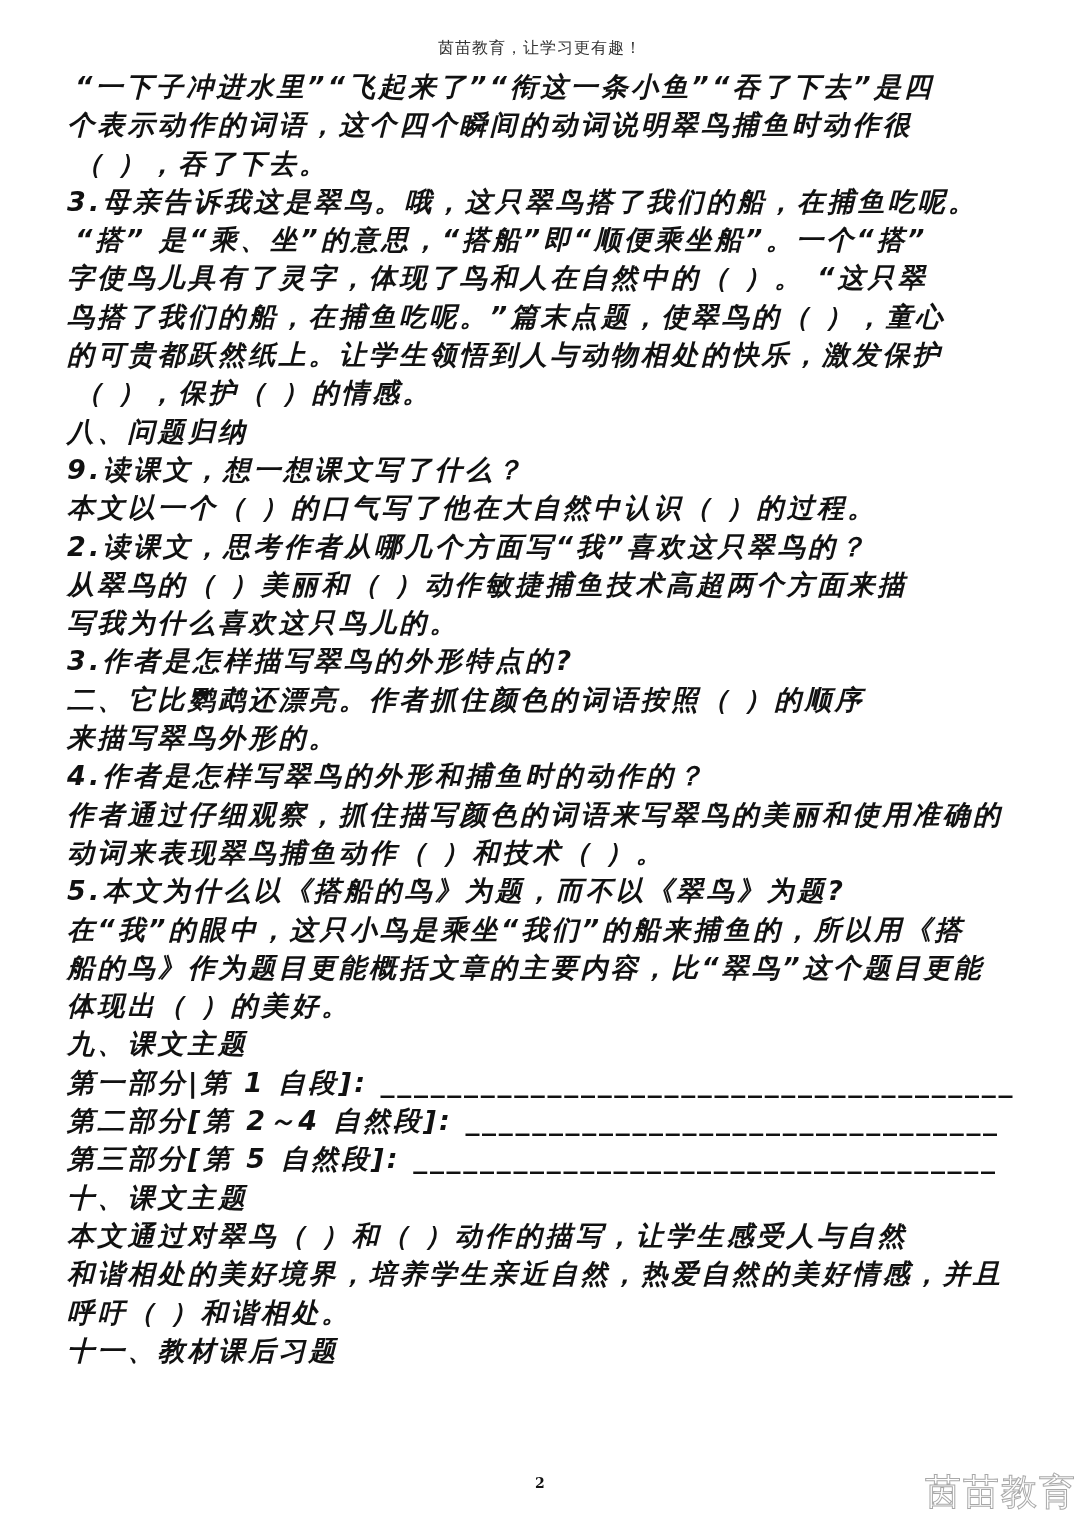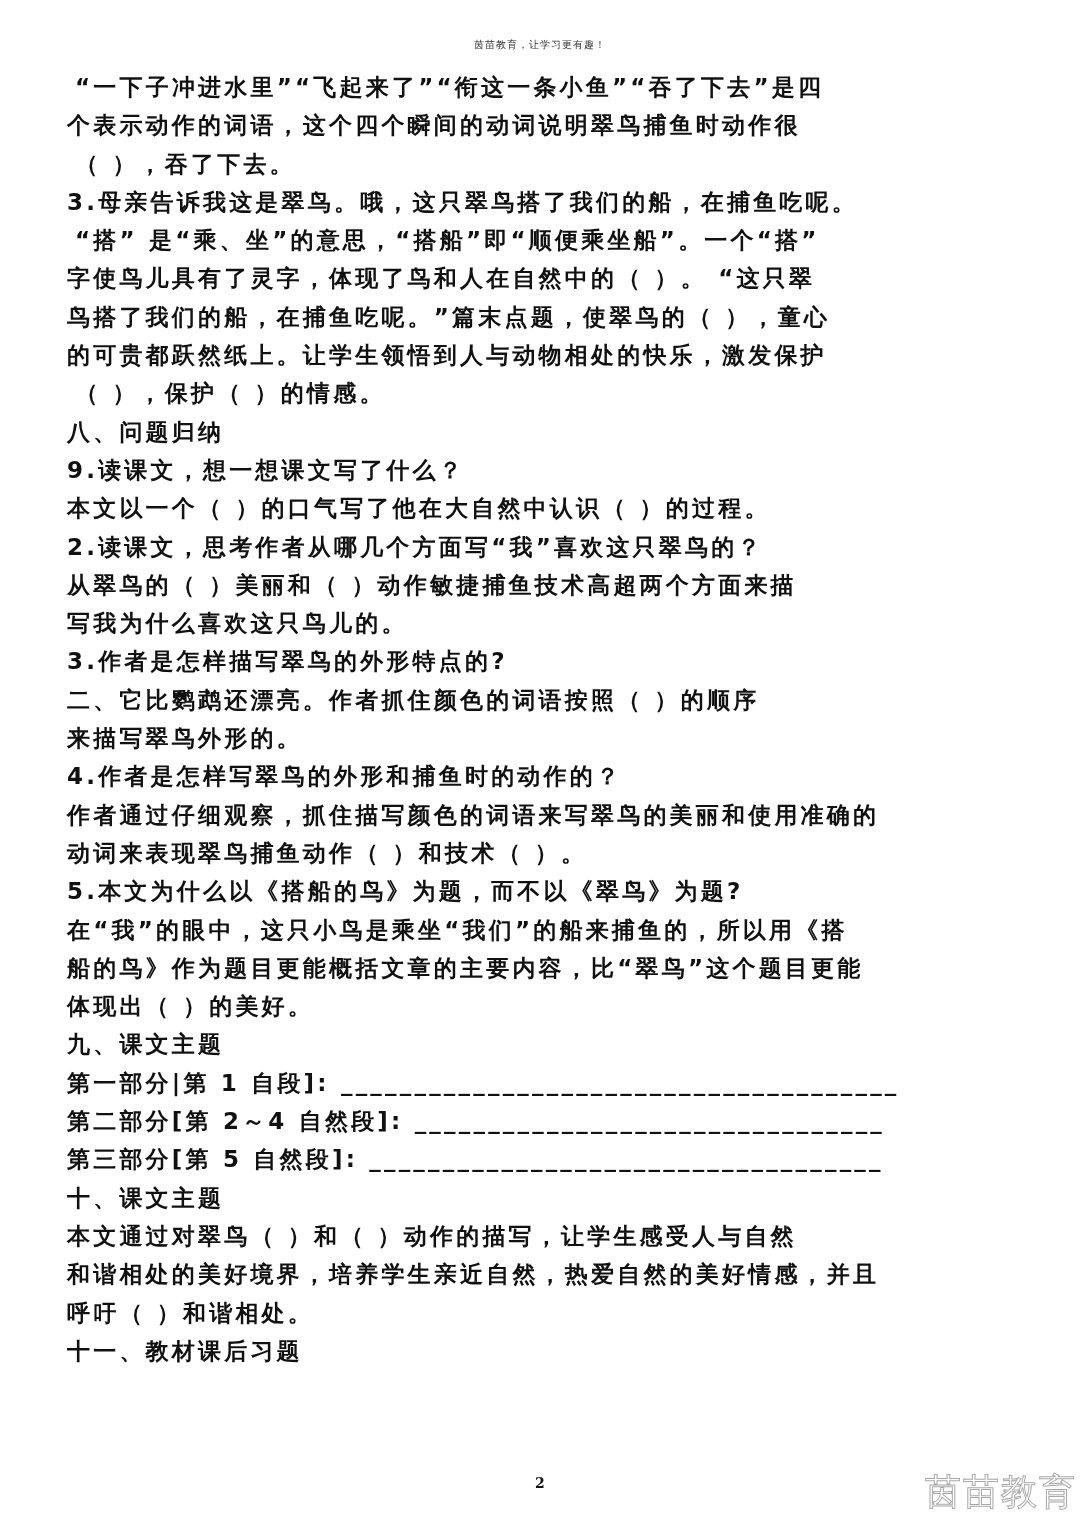--- a/index.html
+++ b/index.html
@@ -3,29 +3,29 @@
   <meta charset="utf-8">
   <style>
     html, body { margin: 0; padding: 0; background: #ffffff; }
     body {
       width: 1080px; height: 1527px; position: relative; overflow: hidden;
       font-family: "DejaVu Sans", "Liberation Sans", sans-serif;
       color: #111111;
     }
     .header {
       position: absolute; top: 38px; left: 0; width: 1080px;
-      text-align: center; font-size: 10px; color: #333333;
+      text-align: center; font-size: 16px; color: #333333;
       font-family: "DejaVu Serif", serif; letter-spacing: 1px;
     }
     .content {
       position: absolute; top: 68px; left: 67px; width: 960px;
     }
     .line {
-      height: 38.3px; line-height: 38.3px; font-size: 23px; font-weight: bold;
-      white-space: nowrap; letter-spacing: 3.2px;
+      height: 38.3px; line-height: 38.3px; font-size: 27px; font-weight: bold;
+      white-space: nowrap; letter-spacing: 3.2px; font-style: italic;
     }
     .line.indent { padding-left: 8px; }
     .page-num {
       position: absolute; top: 1475px; left: 535px; font-size: 14px;
       font-family: "DejaVu Serif", serif; font-weight: bold;
     }
     .watermark {
       position: absolute; top: 1468px; left: 925px; font-size: 36px;
       color: #ffffff; font-weight: normal; letter-spacing: 2px;
       -webkit-text-stroke: 1px #9a9a9a; opacity: 0.85;

